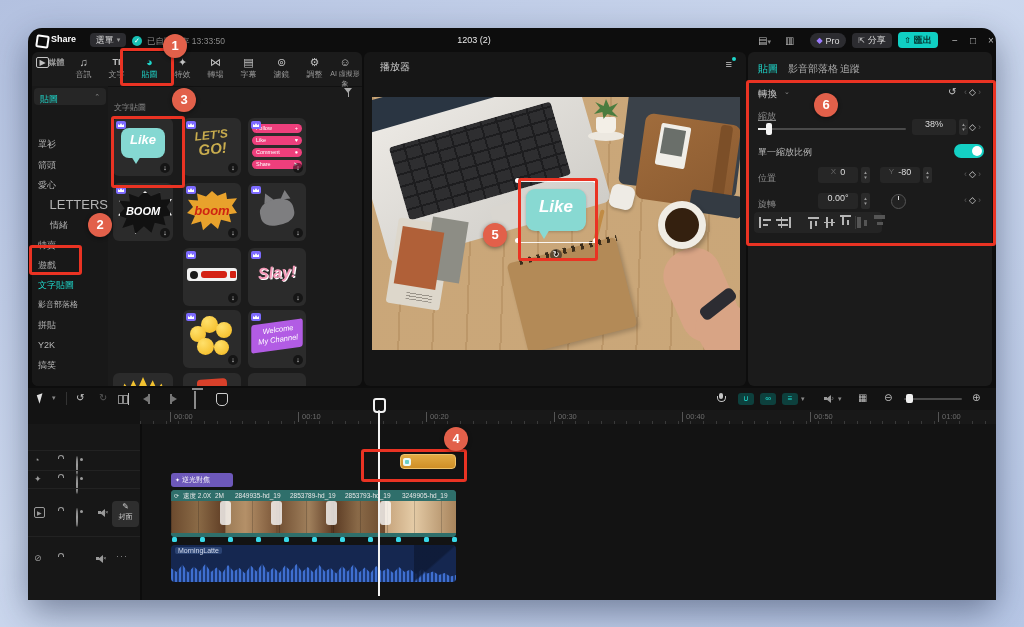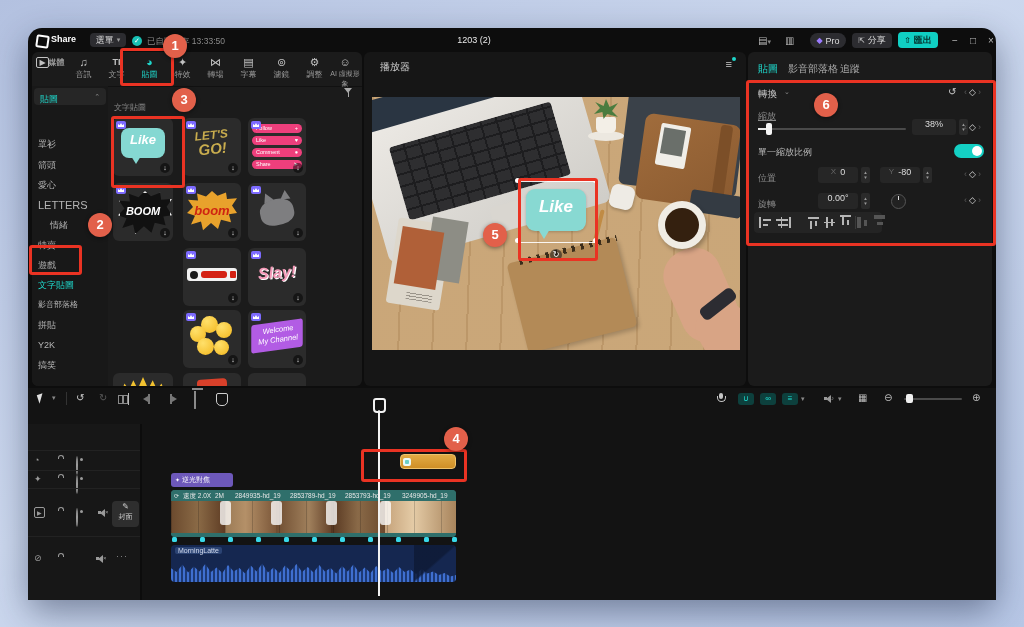--- a/index.html
+++ b/index.html
@@ -133,21 +133,21 @@
     </div>
 
     <div class="abs" style="left:0;top:34px;width:76px;height:300px;background:#181818;">
       <div class="abs" style="left:2px;top:2px;width:72px;height:17px;background:#262626;border-radius:4px;line-height:17px;">
         <span class="teal" style="font-size:9px;margin-left:6px;">貼圖</span>
         <span class="abs dim" style="right:6px;top:0;font-size:7px;">⌃</span>
       </div>
       <div class="abs side-item" style="left:6px;top:48px;">罩衫</div>
       <div class="abs side-item" style="left:6px;top:69px;">箭頭</div>
       <div class="abs side-item" style="left:6px;top:89px;">愛心</div>
-      <div class="abs side-item" style="left:6px;top:109px;font-size:11px;">LETTERS</div>
+      <div class="abs side-item" style="left:6px;top:109px;font-size:13px;text-align:right;">LETTERS</div>
       <div class="abs side-item" style="left:18px;top:129px;">情緒</div>
       <div class="abs side-item" style="left:6px;top:149px;">特賣</div>
       <div class="abs side-item" style="left:6px;top:169px;">遊戲</div>
       <div class="abs side-item teal" style="left:6px;top:189px;color:#1fd6ca;">文字貼圖</div>
       <div class="abs side-item" style="left:6px;top:209px;font-size:8px;">影音部落格</div>
       <div class="abs side-item" style="left:6px;top:229px;">拼貼</div>
       <div class="abs side-item" style="left:6px;top:249px;">Y2K</div>
       <div class="abs side-item" style="left:6px;top:269px;">搞笑</div>
 
     </div>
@@ -390,20 +390,30 @@
       <span class="abs dim" style="left:773px;top:7px;font-size:7px;">▾</span>
       <span class="abs ic-spk" style="left:794px;top:6px;"><i>♪</i></span>
       <span class="abs dim" style="left:810px;top:7px;font-size:7px;">▾</span>
       <span class="abs" style="left:830px;top:4px;color:#bbb;font-size:10px;">▦</span>
       <span class="abs" style="left:856px;top:4px;color:#bbb;font-size:10px;">⊖</span>
       <div class="abs" style="left:876px;top:10px;width:58px;height:2px;background:#4a4a4a;border-radius:1px;"></div>
       <div class="abs" style="left:878px;top:6px;width:7px;height:9px;background:#f0f0f0;border-radius:2px;"></div>
       <span class="abs" style="left:944px;top:4px;color:#bbb;font-size:10px;">⊕</span>
     </div>
 
+    <div class="abs" style="left:112px;top:22px;width:856px;height:14px;background:#181818;
+         background-image:repeating-linear-gradient(90deg,#3a3a3a 0 1px,transparent 1px 12.8px);background-size:100% 3px;background-position:0 bottom;background-repeat:no-repeat;">
+      <span class="abs rlabel" style="left:30px;top:2px;">00:00</span>
+      <span class="abs rlabel" style="left:158px;top:2px;">00:10</span>
+      <span class="abs rlabel" style="left:286px;top:2px;">00:20</span>
+      <span class="abs rlabel" style="left:414px;top:2px;">00:30</span>
+      <span class="abs rlabel" style="left:542px;top:2px;">00:40</span>
+      <span class="abs rlabel" style="left:670px;top:2px;">00:50</span>
+      <span class="abs rlabel" style="left:798px;top:2px;">01:00</span>
+    </div>
 
     <div class="abs" style="left:0;top:36px;width:112px;height:176px;background:#171717;border-right:2px solid #0c0c0c;">
       <div class="abs" style="left:0;top:26px;width:112px;height:20px;border-top:1px solid #222;">
         <span class="abs" style="left:6px;top:4px;color:#9a9a9a;font-size:9px;">◔</span>
         <span class="abs ic-lock" style="left:28px;top:8px;"></span>
         <span class="abs ic-eye" style="left:48px;top:6px;"></span>
       </div>
       <div class="abs" style="left:0;top:46px;width:112px;height:18px;border-top:1px solid #222;">
         <span class="abs" style="left:6px;top:3px;color:#9a9a9a;font-size:9px;">✦</span>
         <span class="abs ic-lock" style="left:28px;top:7px;"></span>

